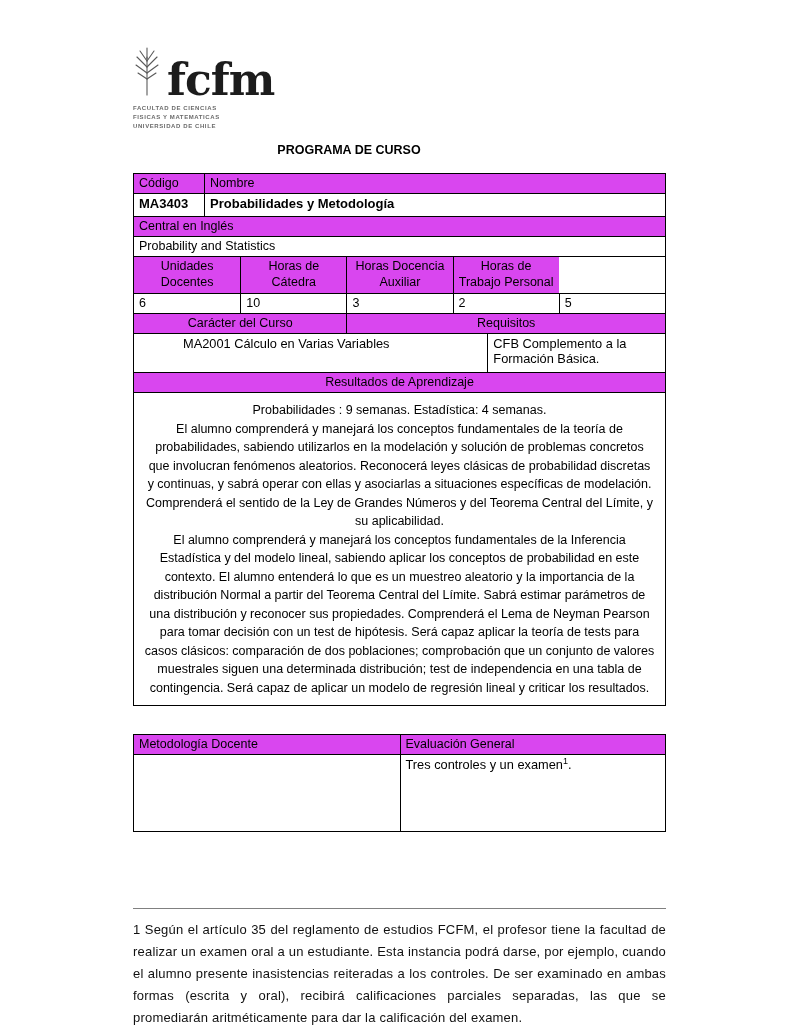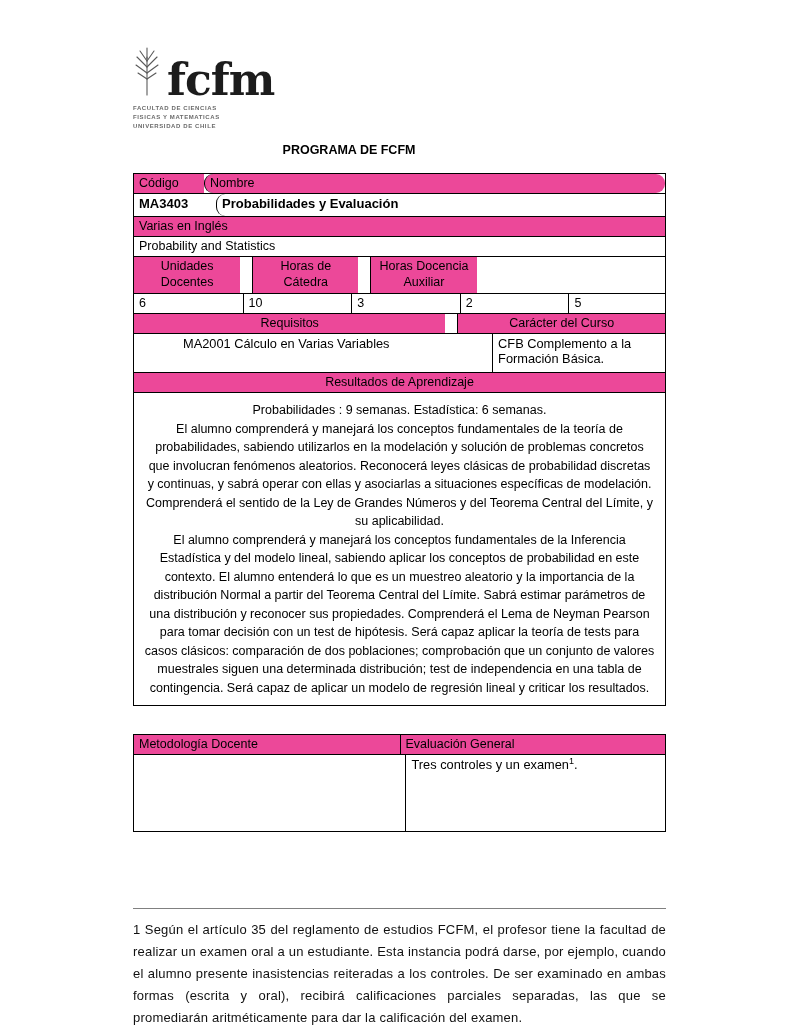--- a/index.html
+++ b/index.html
@@ -42,33 +42,33 @@
   .doc-title {
     text-align: center;
     font-weight: 700;
     font-size: 12.5px;
     margin: 12px 0 16px 0;
   }
 
   
   .tbl { border: 1px solid #000; font-size: 12.5px; width: 533px; }
   .trow { display: flex; align-items: stretch; }
-  .trow + .trow { border-top: 1px solid #000; gap: 12px; }
+  .trow + .trow { border-top: 1px solid #000; }
   .tcell {
     border-left: 1px solid #000;
     padding: 2px 5px;
     min-height: 19px;
   }
   .tcell:first-child { border-left: none; }
-  .gray { background: #ec4899; }
+  .gray { background: #d946ef; }
   .bold { font-weight: 700; }
   .center { text-align: center; }
 
   .w-codigo { width: 13.2%; }
-  .w-rest { flex: 1; border-radius: 9px; }
+  .w-rest { flex: 1; }
   .w-20 { width: 20%; }
   .w-60 { width: 60%; }
   .w-40 { width: 40%; }
   .w-50 { width: 50%; }
   .w-full { width: 100%; }
 
   .r-name .tcell { min-height: 22px; font-size: 13px; }
   .r-hours-head .tcell {
     min-height: 36px;
     display: flex; align-items: center; justify-content: center;
@@ -134,73 +134,74 @@
       </span>
       <span class="logo-text">fcfm</span>
     </div>
     <div class="logo-caption">
       <div>FACULTAD DE CIENCIAS</div>
       <div>FISICAS Y MATEMATICAS</div>
       <div>UNIVERSIDAD DE CHILE</div>
     </div>
   </div>
 
-  <div class="doc-title">PROGRAMA DE FCFM</div>
+  <div class="doc-title">PROGRAMA DE CURSO</div>
 
   <div class="tbl">
 
     <div class="trow">
       <div class="tcell gray w-codigo">Código</div>
       <div class="tcell gray w-rest">Nombre</div>
     </div>
 
     <div class="trow r-name bold">
       <div class="tcell w-codigo">MA3403</div>
-      <div class="tcell w-rest">Probabilidades y Evaluación</div>
+      <div class="tcell w-rest">Probabilidades y Metodología</div>
     </div>
 
     <div class="trow">
-      <div class="tcell gray w-full">Varias en Inglés</div>
+      <div class="tcell gray w-full">Central en Inglés</div>
     </div>
 
     <div class="trow">
       <div class="tcell w-full">Probability and Statistics</div>
     </div>
 
     <div class="trow r-hours-head">
       <div class="tcell gray w-20">Unidades Docentes</div>
       <div class="tcell gray w-20">Horas de Cátedra</div>
       <div class="tcell gray w-20">Horas Docencia Auxiliar</div>
+      <div class="tcell gray w-20">Horas de Trabajo Personal</div>
     </div>
 
     <div class="trow r-hours-val">
       <div class="tcell w-20">6</div>
       <div class="tcell w-20 val-center">10</div>
       <div class="tcell w-20 val-center">3</div>
       <div class="tcell w-20 val-center">2</div>
       <div class="tcell w-20 val-center">5</div>
     </div>
 
     <div class="trow r-req-head">
+      <div class="tcell gray w-40 center">Carácter del Curso</div>
       <div class="tcell gray w-60 center">Requisitos</div>
-      <div class="tcell gray w-40 center">Carácter del Curso</div>
     </div>
 
     <div class="trow r-req-val">
       <div class="tcell w-60">MA2001 Cálculo en Varias Variables</div>
       <div class="tcell w-40">CFB Complemento a la Formación Básica.</div>
     </div>
 
     <div class="trow r-results-head">
       <div class="tcell gray w-full center">Resultados de Aprendizaje</div>
     </div>
 
     <div class="trow r-results-body">
       <div class="tcell w-full">
-        <div>Probabilidades : 9 semanas. Estadística: 6 semanas.</div>
+        <div>Probabilidades : 9 semanas. Estadística: 4 semanas.</div>
         <div>El alumno comprenderá y manejará los conceptos fundamentales de la teoría de probabilidades, sabiendo utilizarlos en la modelación y solución de problemas concretos que involucran fenómenos aleatorios. Reconocerá leyes clásicas de probabilidad discretas y continuas, y sabrá operar con ellas y asociarlas a situaciones específicas de modelación. Comprenderá el sentido de la Ley de Grandes Números y del Teorema Central del Límite, y su aplicabilidad.</div>
         <div>El alumno comprenderá y manejará los conceptos fundamentales de la Inferencia Estadística y del modelo lineal, sabiendo aplicar los conceptos de probabilidad en este contexto. El alumno entenderá lo que es un muestreo aleatorio y la importancia de la distribución Normal a partir del Teorema Central del Límite. Sabrá estimar parámetros de una distribución y reconocer sus propiedades. Comprenderá el Lema de Neyman Pearson para tomar decisión con un test de hipótesis. Será capaz aplicar la teoría de tests para casos clásicos: comparación de dos poblaciones; comprobación que un conjunto de valores muestrales siguen una determinada distribución; test de independencia en una tabla de contingencia. Será capaz de aplicar un modelo de regresión lineal y criticar los resultados.</div>
       </div>
     </div>
 
   </div>
 
   <div class="tbl tbl2">
     <div class="trow head">
       <div class="tcell gray w-50">Metodología Docente</div>

